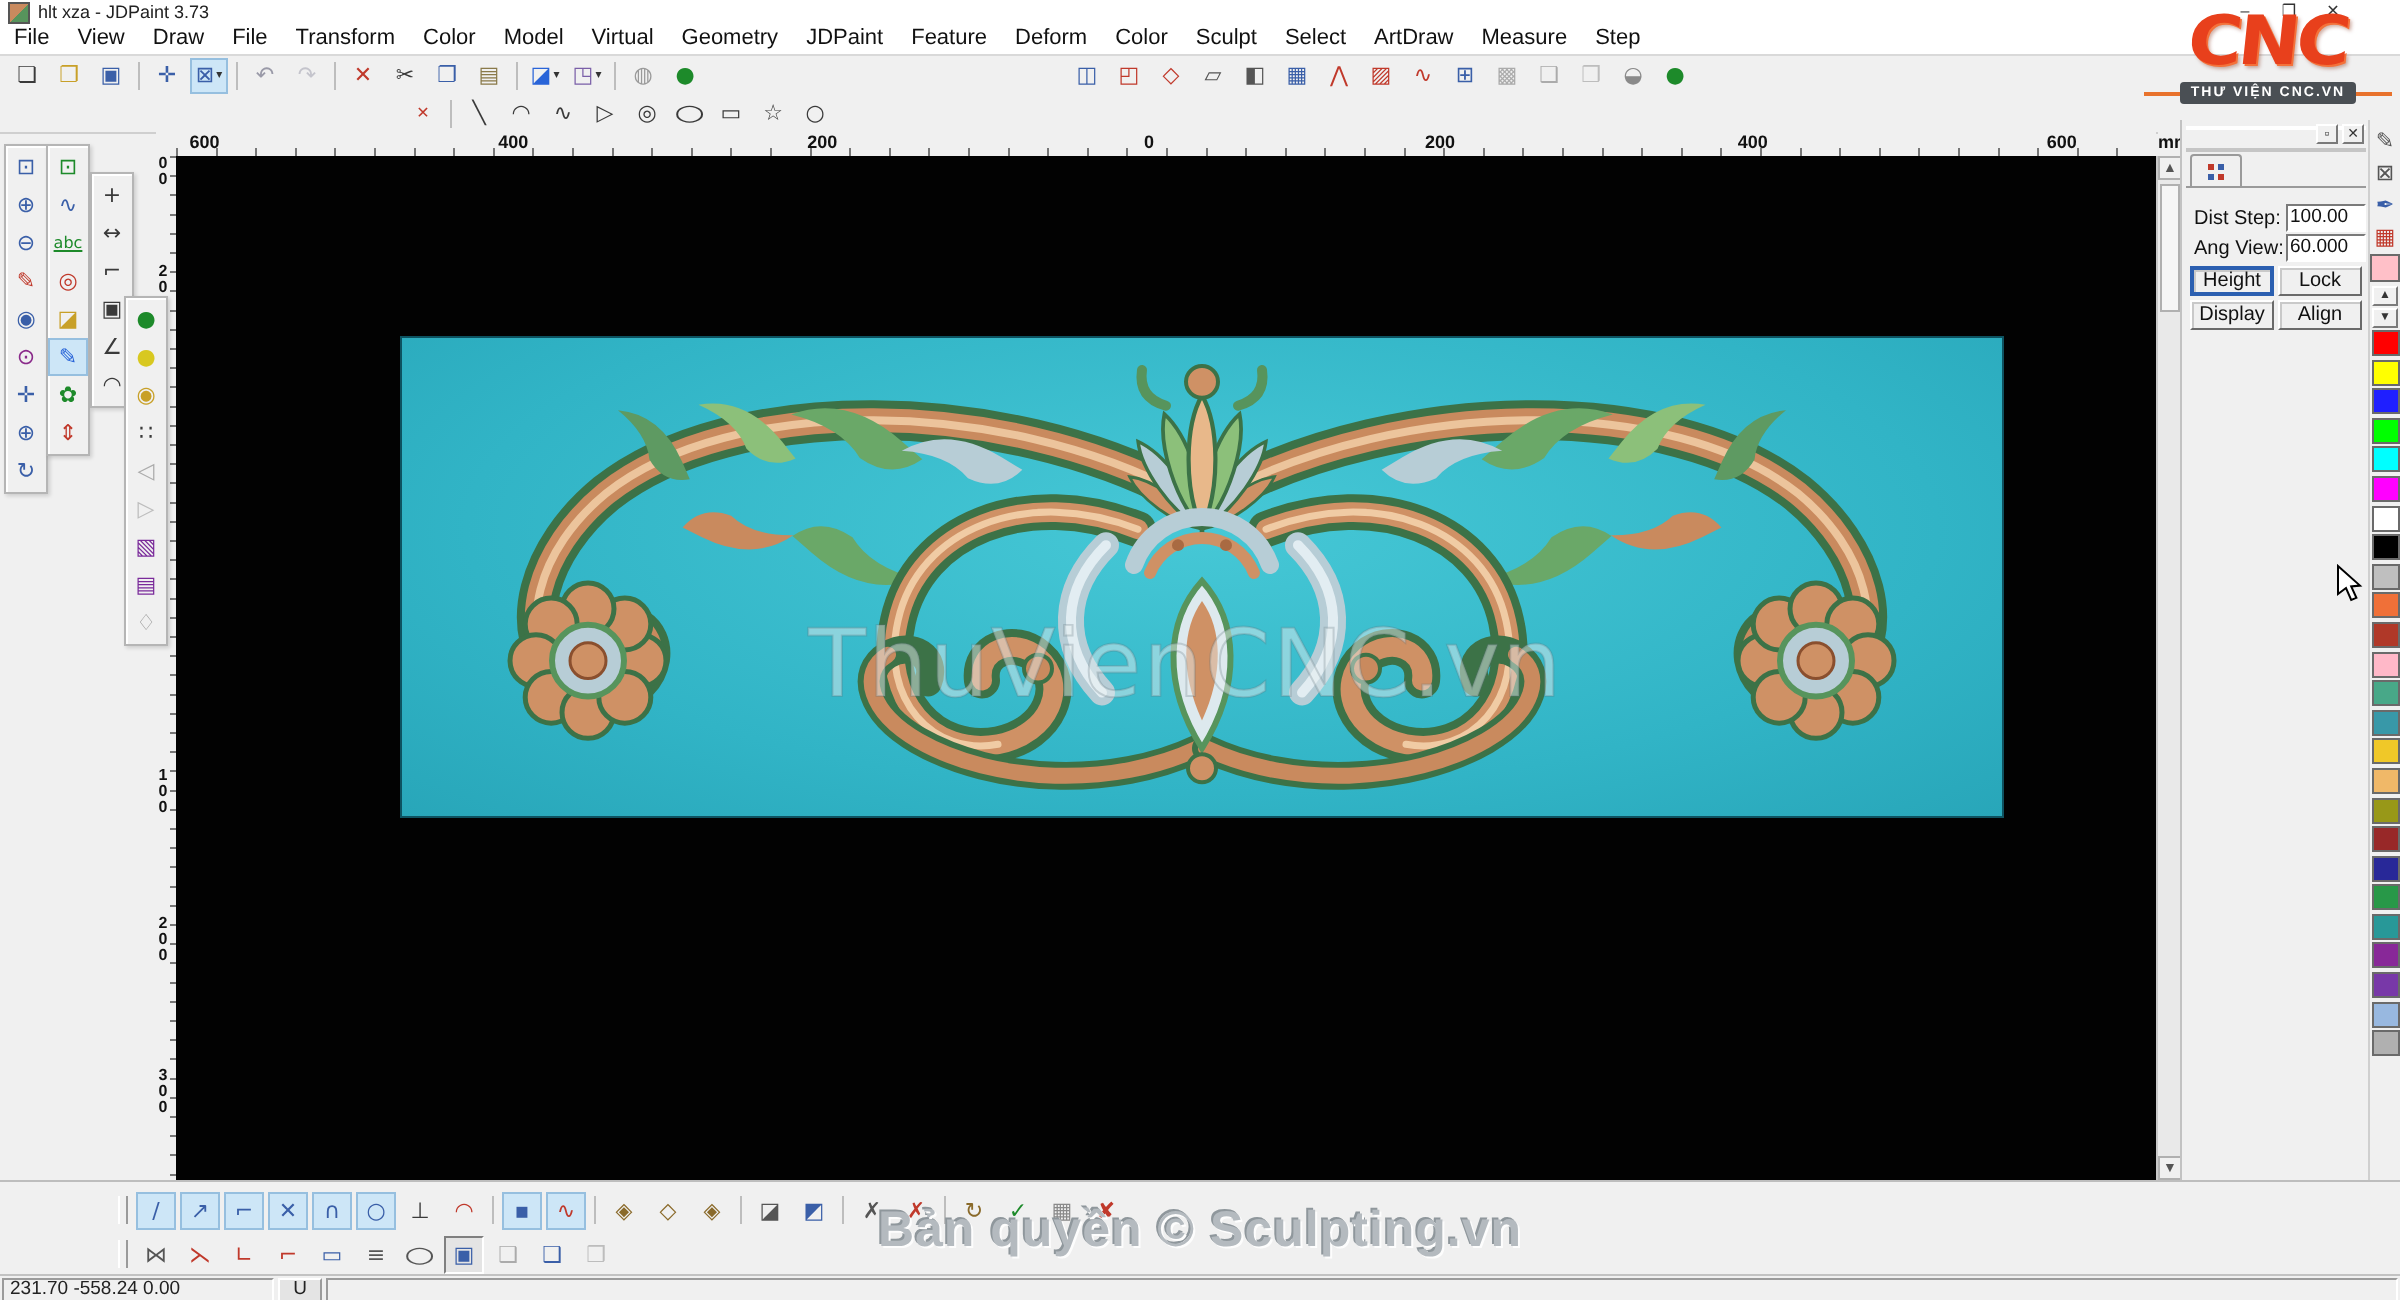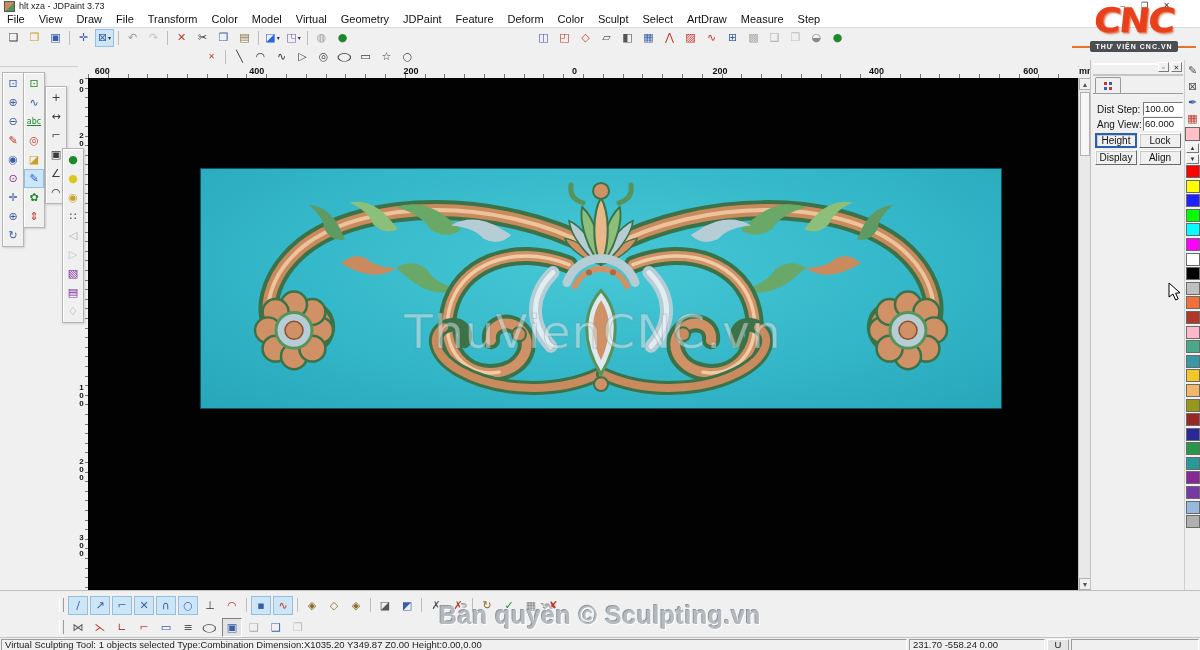--- a/index.html
+++ b/index.html
@@ -693,21 +693,20 @@
         <span class="tbtn">
           <span class="glyph" style="color: rgb(189, 189, 189);">❒</span>
         </span>
       </span>
   </div>
 </div>
 
 <div class="abs wm-bottom">Bản quyền © Sculpting.vn</div>
 
 <div class="abs statusbar">
-  <div class="scell main">Virtual Sculpting Tool: 1 objects selected Type:Combination Dimension:X1035.20 Y349.87 Z0.00 Height:0.00,0.00</div>
   <div class="scell coords">231.70 -558.24 0.00</div>
   <div class="scell ubtn">U</div>
   <div class="scell tail"></div>
 </div>
 
 <svg class="abs cursor" width="14" height="20" viewBox="0 0 14 20">
   <path d="M1 1 L1 15 L5 12 L7.6 18 L10.2 16.9 L7.6 11.2 L12 10.8 Z" fill="#ffffff" stroke="#000000" stroke-width="1"></path>
 </svg>
 
 </body></html>

